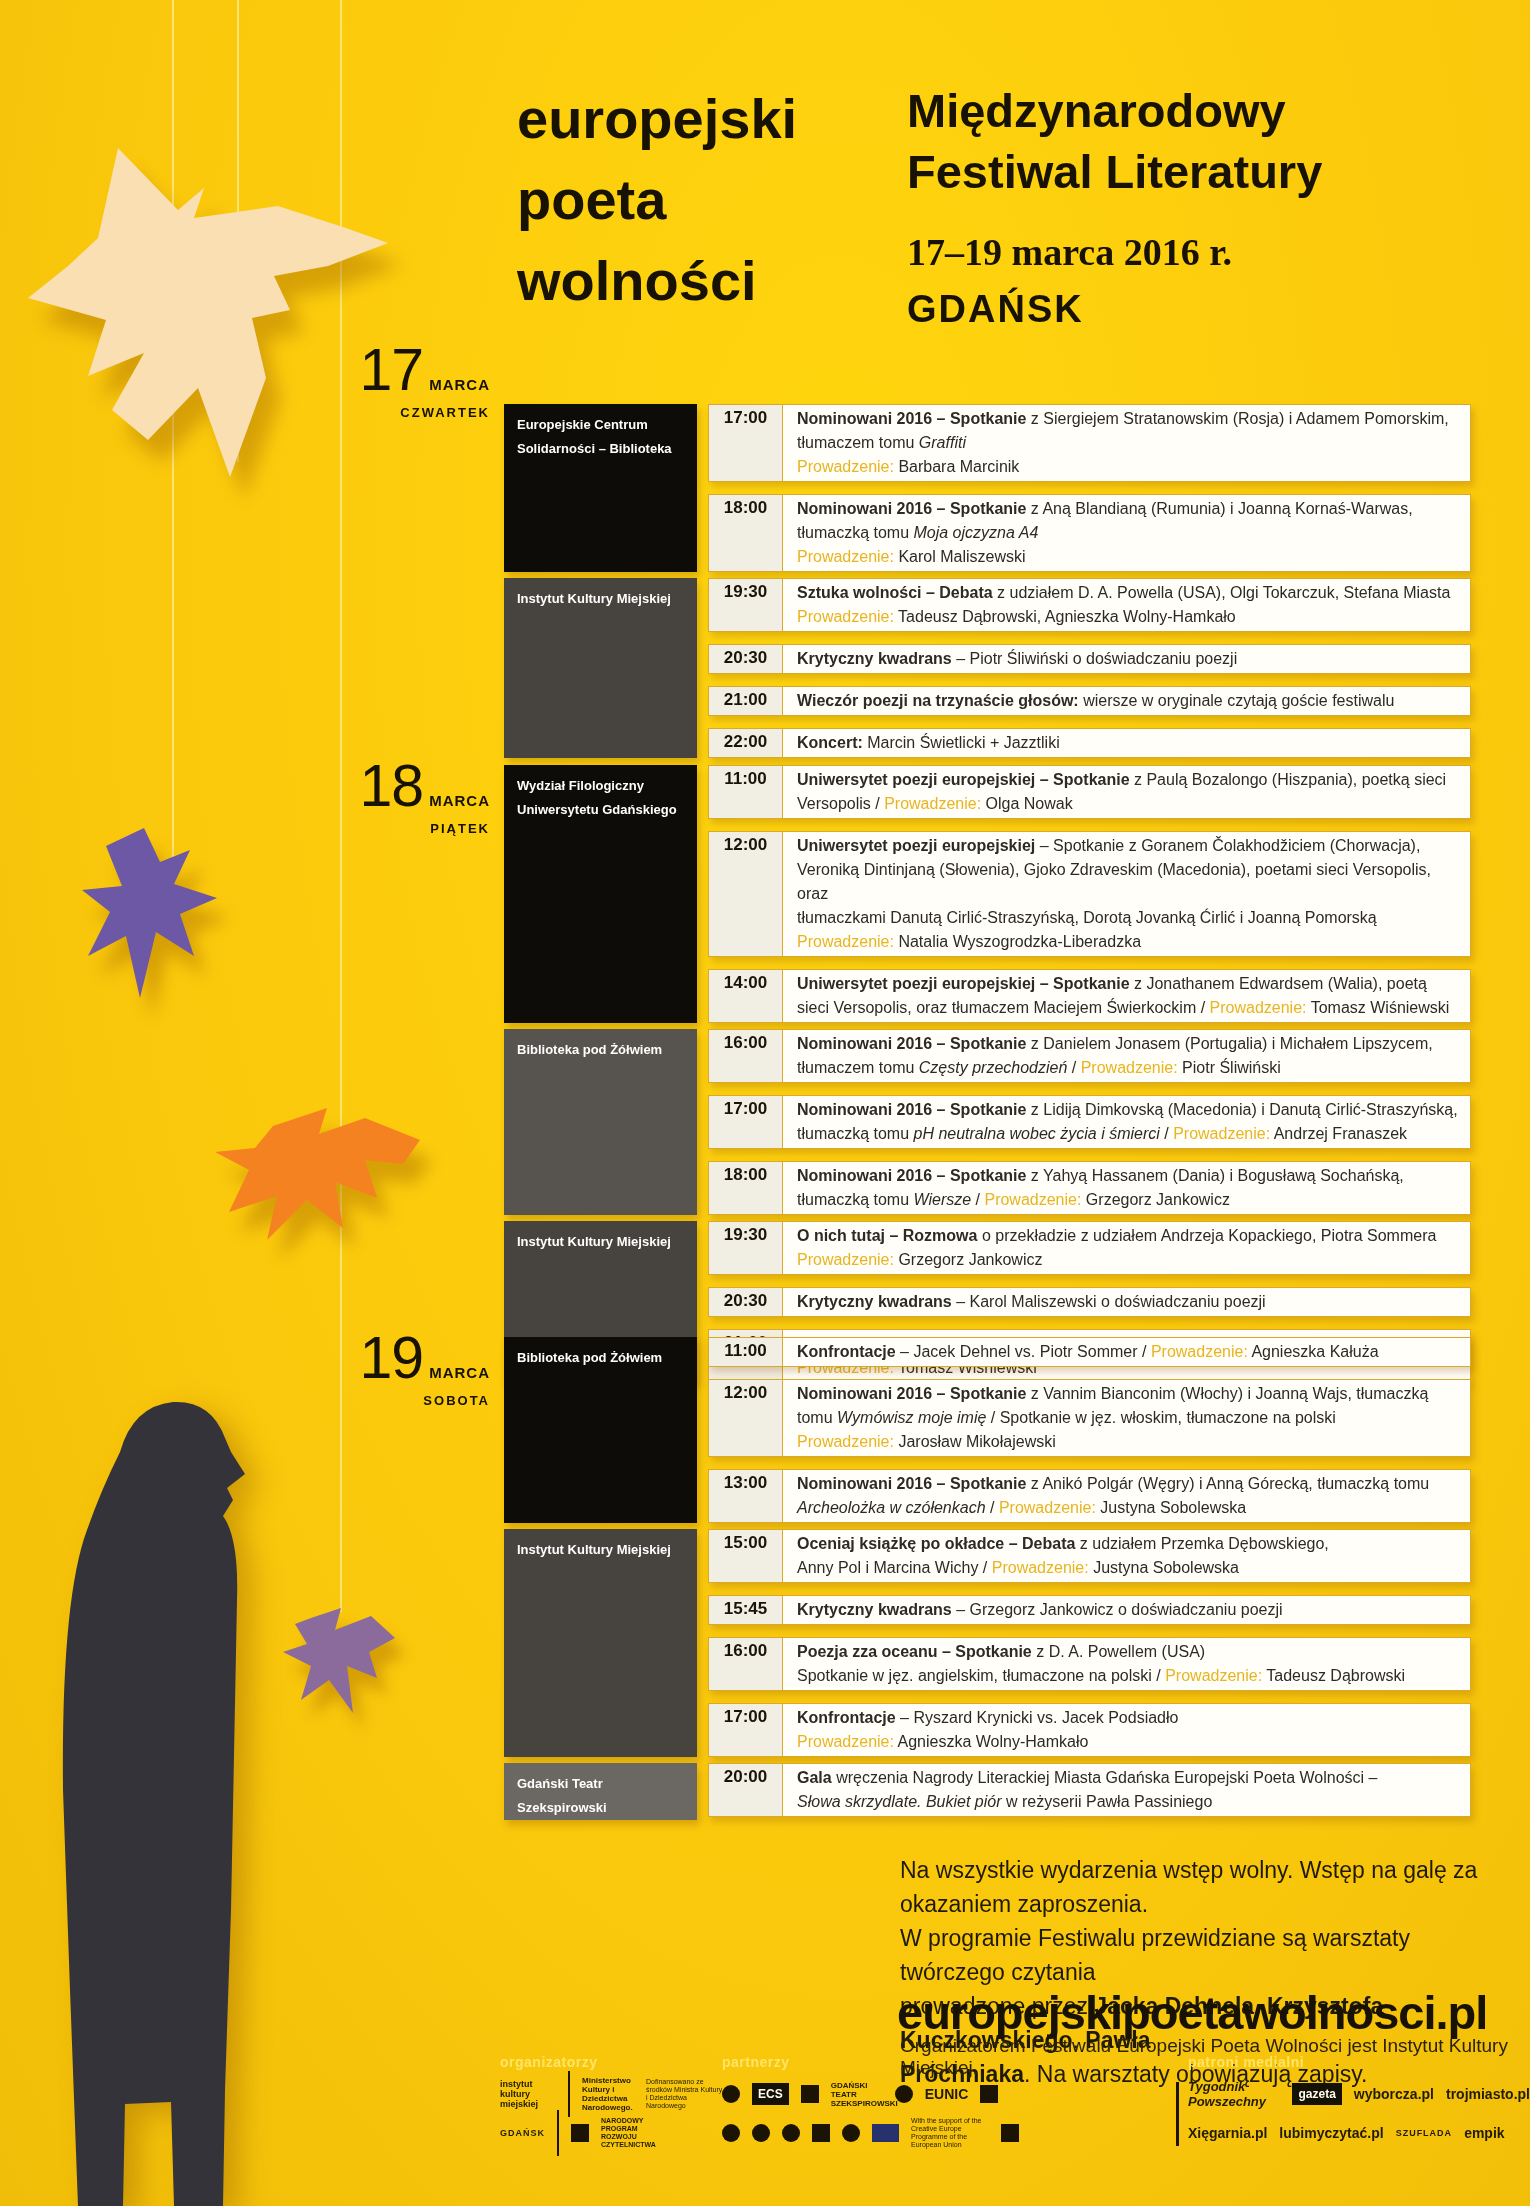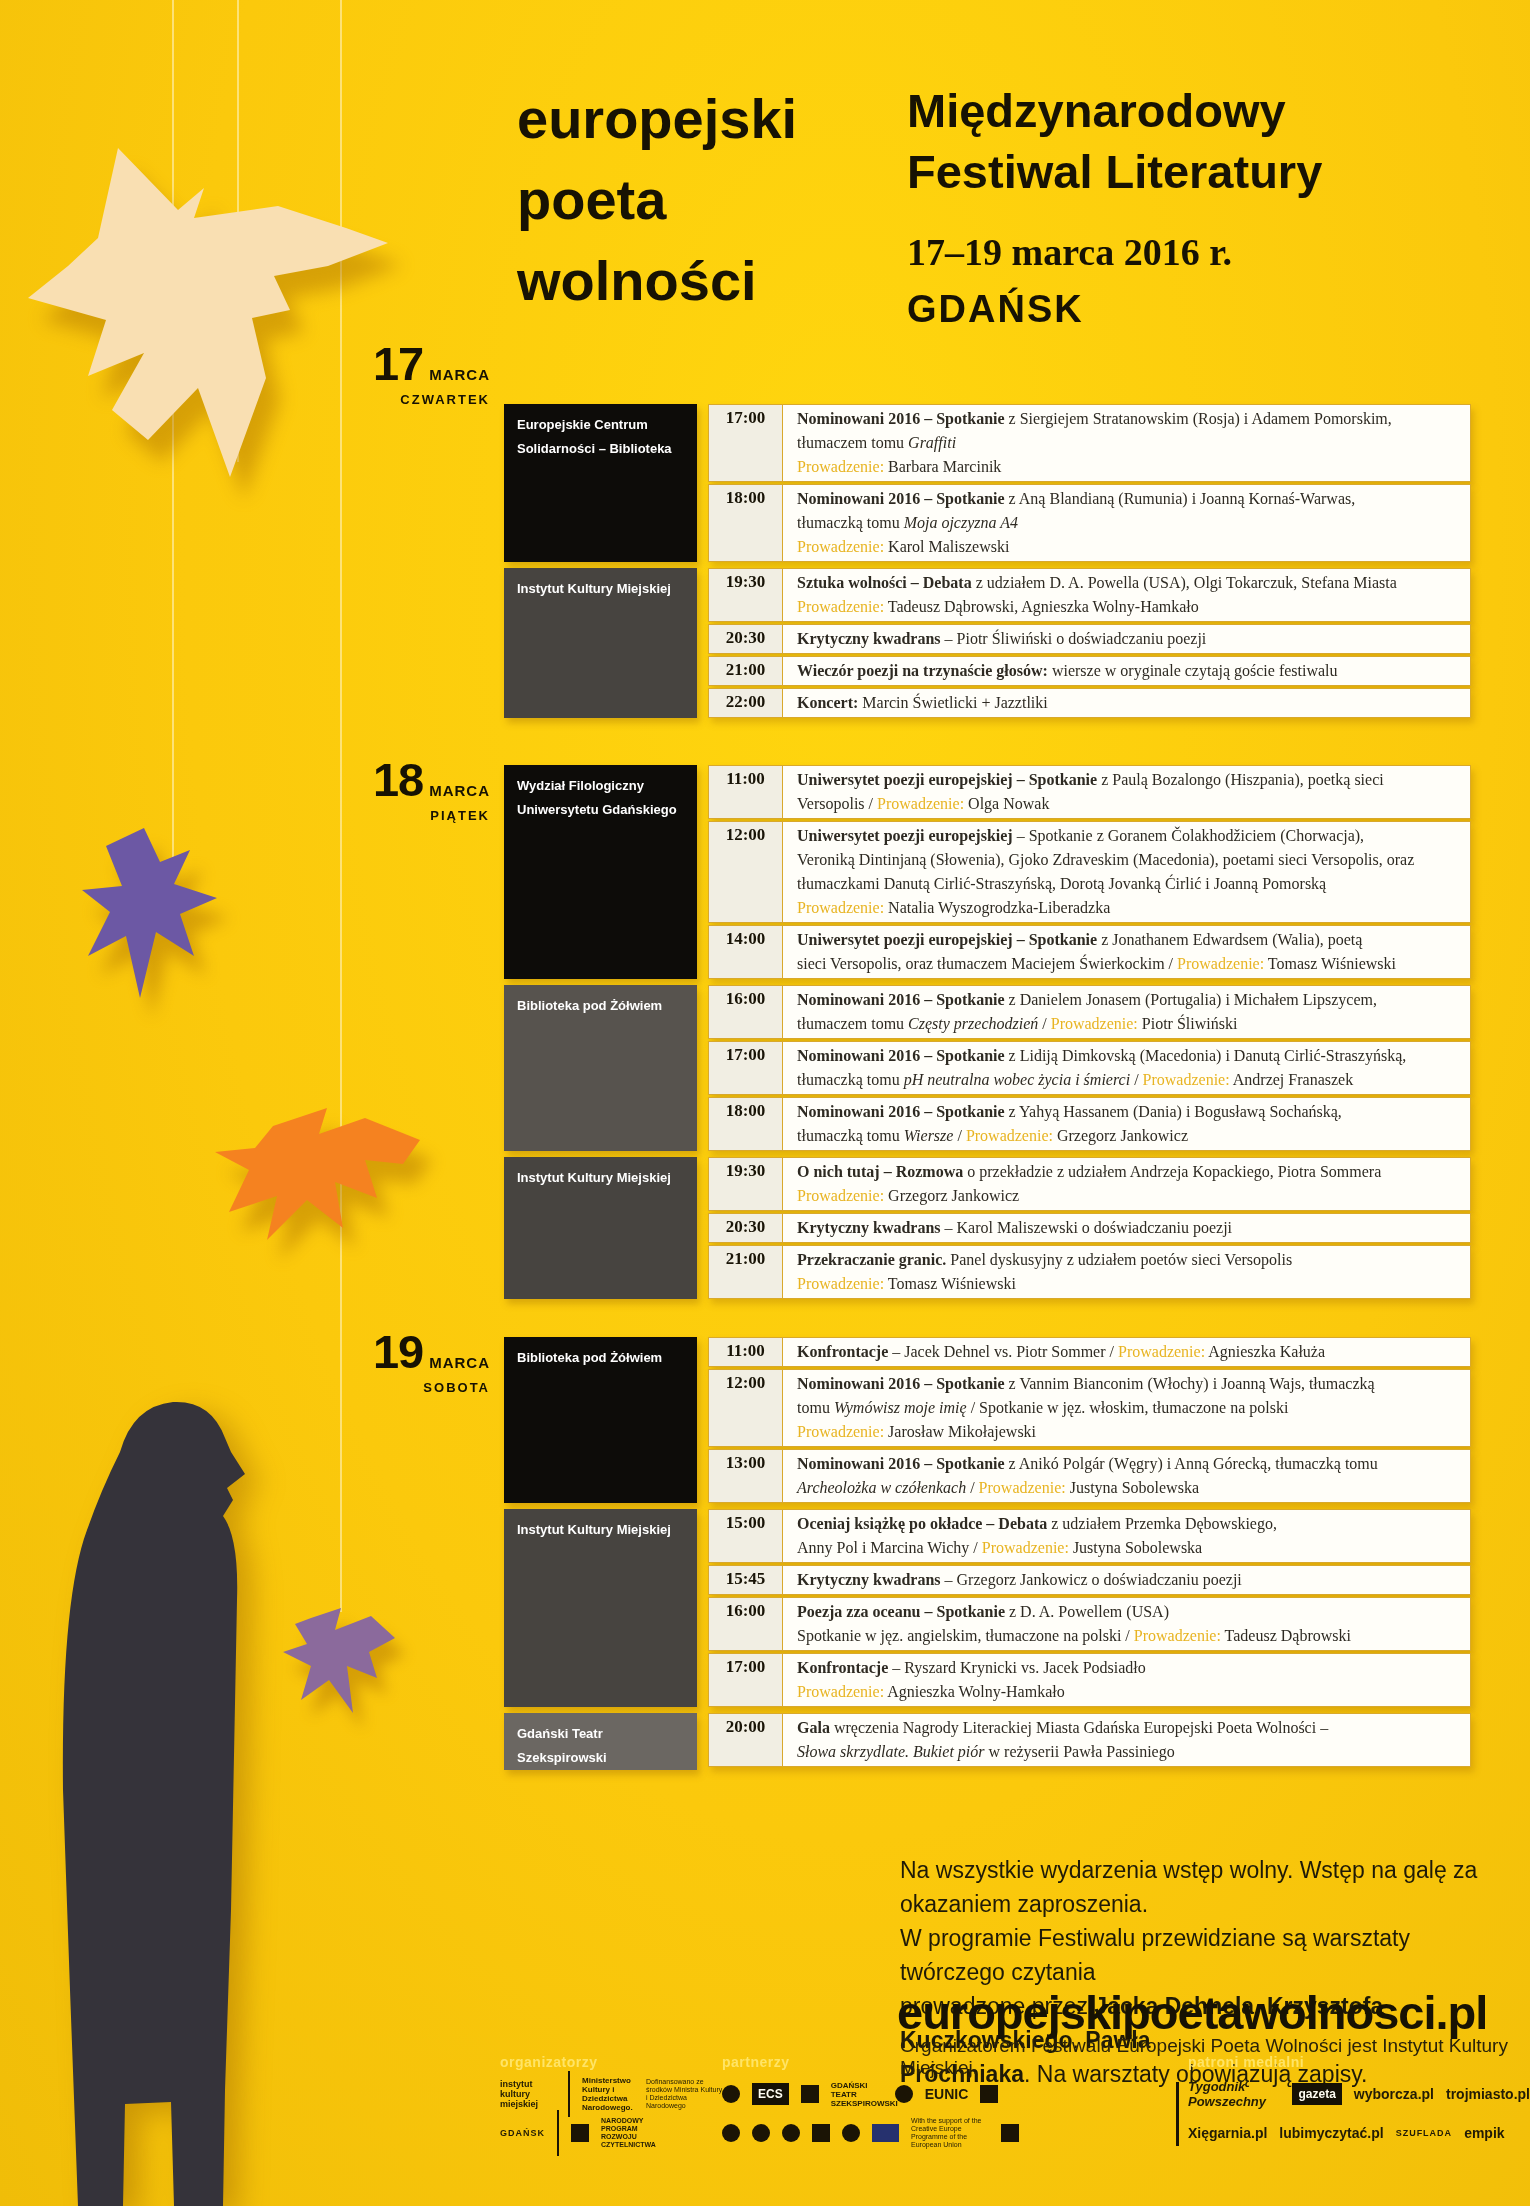--- a/index.html
+++ b/index.html
@@ -13,30 +13,30 @@
 
   
   #title-left{left:517px;top:78px;color:#171203;font-weight:bold;font-size:56px;line-height:81px;letter-spacing:0;}
   #title-right{left:907px;top:80px;color:#171203;font-weight:bold;}
   #title-right .tr-line{font-size:47px;line-height:61px;}
   #title-right .tr-date{font-size:38px;line-height:46px;margin-top:27px;font-family:Liberation Serif, serif;}
   #title-right .tr-city{font-size:38px;line-height:46px;margin-top:11px;letter-spacing:2px;}
 
   
   .day-label{position:absolute;right:1040px;text-align:right;color:#171203;white-space:nowrap;}
-  .day-label .num{font-size:47px;font-weight:bold;letter-spacing:-1px;}
+  .day-label .num{font-size:59px;font-weight:normal;letter-spacing:-1px;}
   .day-label .month{font-size:15px;font-weight:bold;letter-spacing:1px;margin-left:6px;}
   .day-label .weekday{font-size:13px;font-weight:bold;letter-spacing:2px;margin-top:1px;}
 
   
   .day-table{position:absolute;left:504px;width:967px;}
   .section{display:flex;margin-bottom:6px;}
   .venue{width:193px;margin-right:11px;color:#FFFFFF;font-weight:bold;font-size:13px;line-height:24px;
     padding:9px 8px 0 13px;box-sizing:border-box;box-shadow:3px 5px 7px rgba(140,85,0,.30);}
-  .rows{flex:1;display:flex;flex-direction:column;gap:2px;font-family:Liberation Serif, serif;}
+  .rows{flex:1;display:flex;flex-direction:column;gap:12px;}
   .event{display:flex;background:#FFFEF9;border:1px solid #D9A92C;box-shadow:3px 5px 7px rgba(140,85,0,.25);}
   .time{width:73px;flex-shrink:0;background:#F1EEE3;border-right:1px solid #D9A92C;
     font-weight:bold;font-size:17px;color:#191407;text-align:center;padding-top:3px;}
   .desc{flex:1;padding:2px 6px 2px 14px;font-size:16px;line-height:24px;color:#2E2A22;}
   .desc .b{font-weight:bold;}
   .desc .i{font-style:italic;}
   .desc .p{color:#E8B422;}
 
   
   #footnote{left:900px;top:1853px;width:600px;font-size:23px;line-height:34px;color:#1f1a07;}

